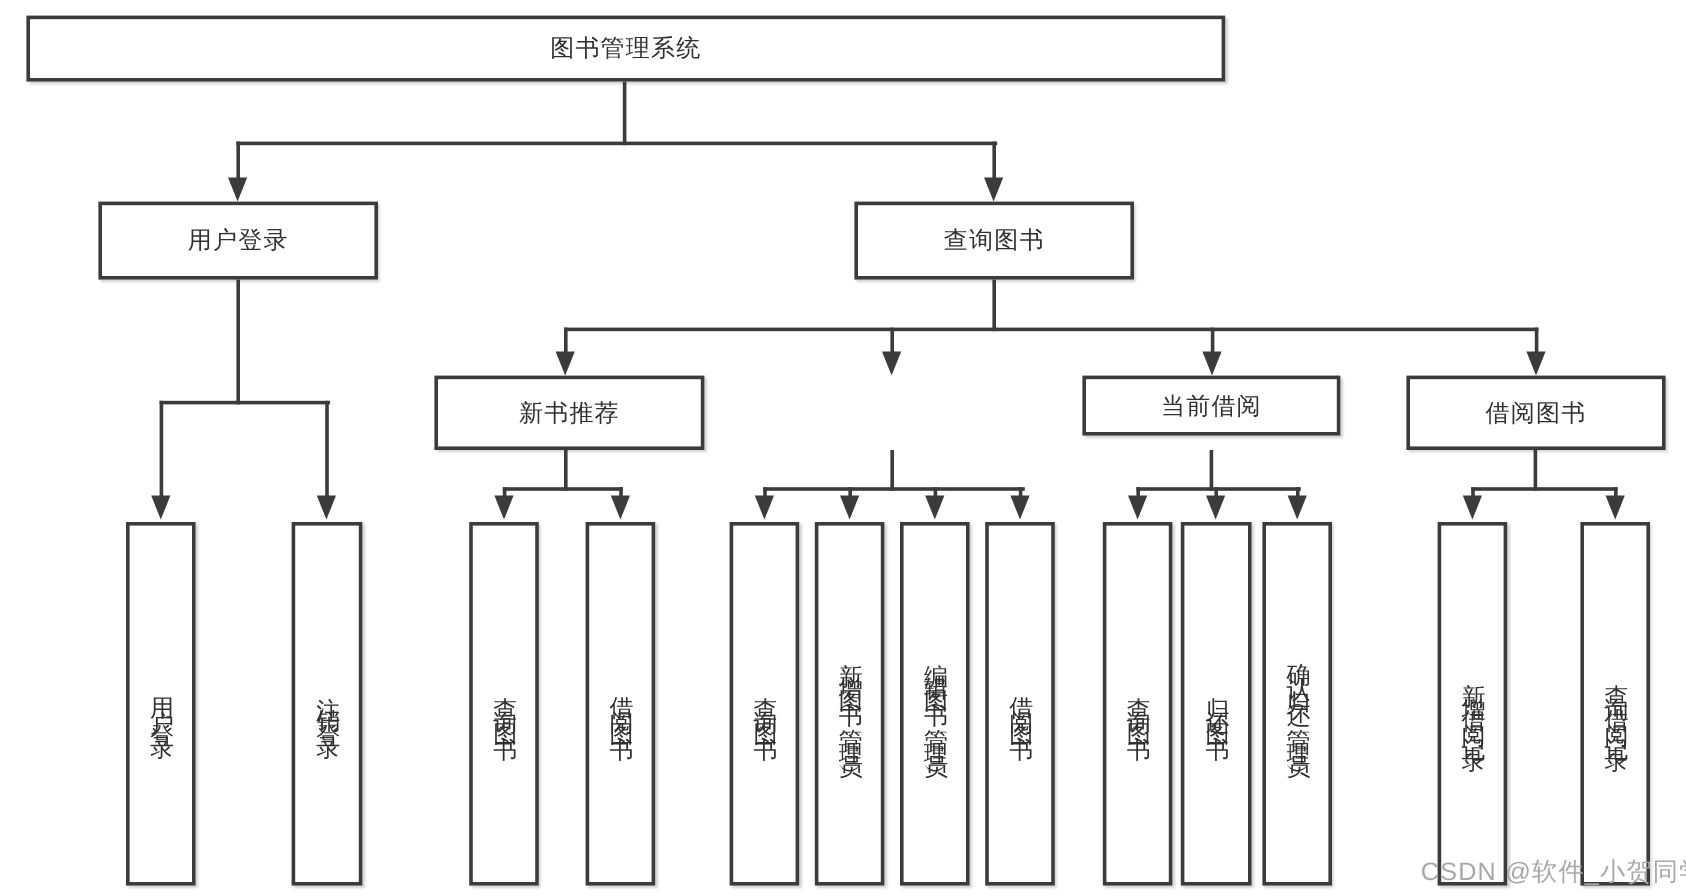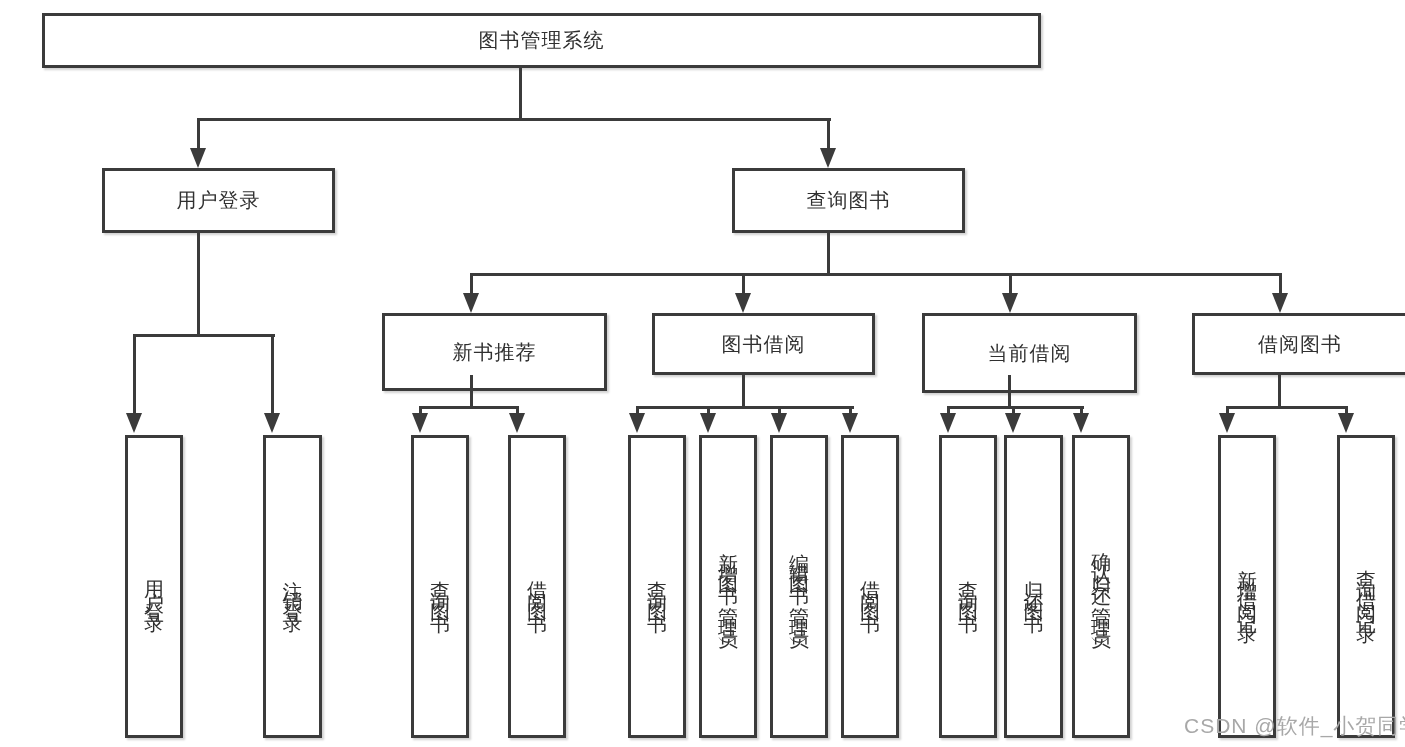--- a/index.html
+++ b/index.html
@@ -14,21 +14,20 @@
   
   .box {
     position: absolute;
     box-sizing: border-box;
     border: 3px solid #3b3b3b;
     background: #ffffff;
     display: flex;
     align-items: center;
     justify-content: center;
     box-shadow: 2px 2px 2px rgba(0,0,0,0.18);
-    margin-left: 20px;
   }
   .hlabel {
     font-size: 20px;
     color: #303030;
     letter-spacing: 1px;
     white-space: nowrap;
   }
   
   .leaf { top: 435px; height: 303px; }
   .vlabel {
@@ -95,27 +94,24 @@
   <div class="line" style="left:470px;  top:273px; width:812px; height:3px;"></div>
   <div class="line" style="left:470px;  top:273px; width:3px;   height:22px;"></div>
   <div class="arrow" style="left:463px;  top:293px;"></div>
   <div class="line" style="left:742px;  top:273px; width:3px;   height:22px;"></div>
   <div class="arrow" style="left:735px;  top:293px;"></div>
   <div class="line" style="left:1009px; top:273px; width:3px;   height:22px;"></div>
   <div class="arrow" style="left:1002px; top:293px;"></div>
   <div class="line" style="left:1279px; top:273px; width:3px;   height:22px;"></div>
   <div class="arrow" style="left:1272px; top:293px;"></div>
 
-  <div class="box" style="left:362px; top:313px; width:225px; height:78px;">
+  <div class="box" style="left:362px; top:313px; width:225px; height:62px;">
     <span class="hlabel">新书推荐</span>
   </div>
-  <div class="box" style="left:632px; top:313px; width:223px; height:62px;">
-    <span class="hlabel">图书借阅</span>
-  </div>
-  <div class="box" style="left:902px; top:313px; width:215px; height:80px;">
+  <div class="box" style="left:902px; top:313px; width:215px; height:50px;">
     <span class="hlabel">当前借阅</span>
   </div>
   <div class="box" style="left:1172px; top:313px; width:216px; height:62px;">
     <span class="hlabel">借阅图书</span>
   </div>
 
   <div class="line" style="left:470px; top:375px; width:3px;   height:34px;"></div>
   <div class="line" style="left:419px; top:406px; width:100px; height:3px;"></div>
   <div class="line" style="left:419px; top:406px; width:3px;   height:12px;"></div>
   <div class="arrow" style="left:412px; top:413px;"></div>

